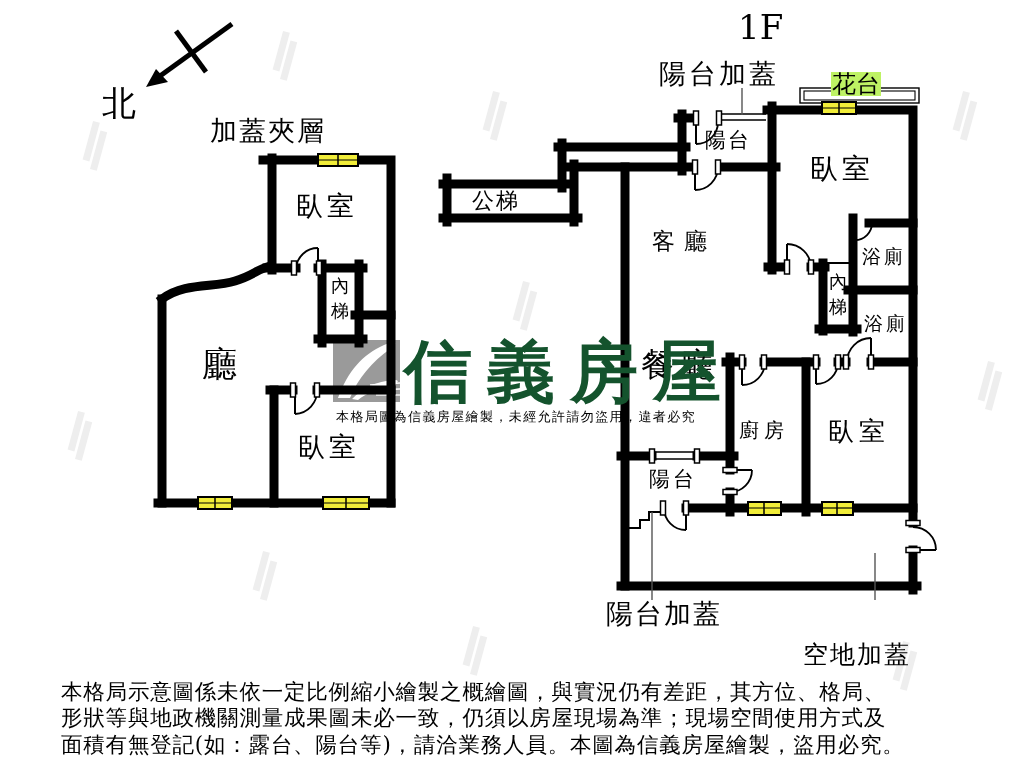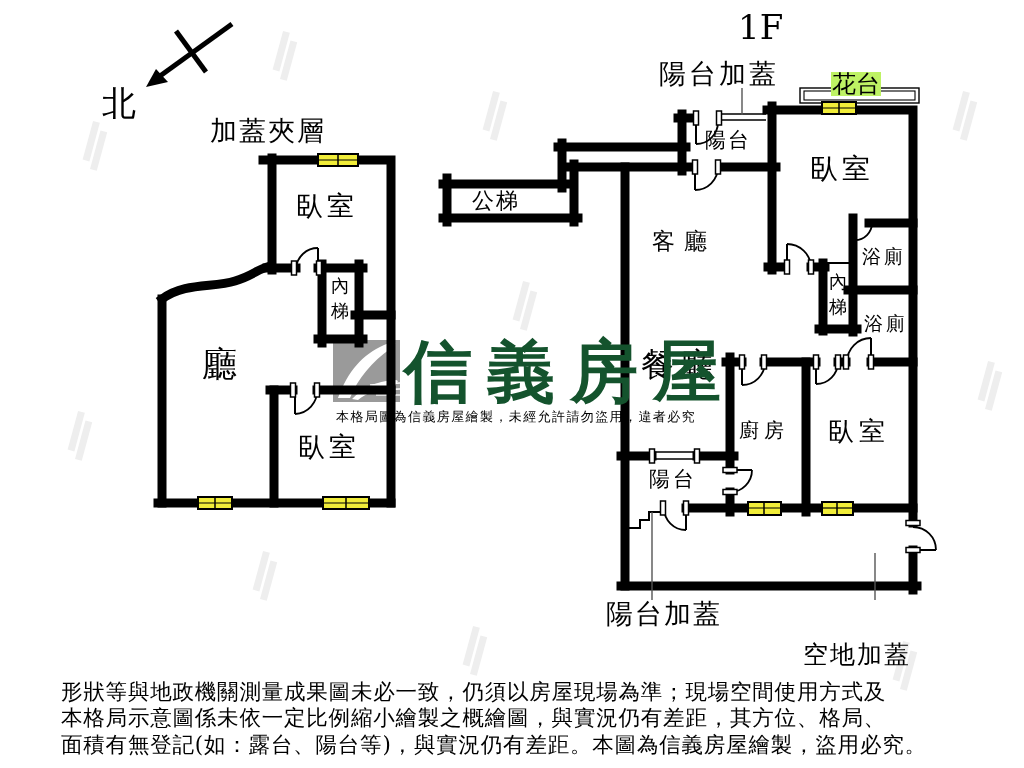--- a/index.html
+++ b/index.html
@@ -281,18 +281,18 @@
   <div class="label kitchen">廚房</div>
   <div class="label bed-br">臥室</div>
   <div class="label balcony-bottom">陽台</div>
   <div class="label balcony-cover-bottom">陽台加蓋</div>
   <div class="label open-land">空地加蓋</div>
 
   <div class="label wm-brand">信義房屋</div>
   <div class="label wm-notice">本格局圖為信義房屋繪製，未經允許請勿盜用，違者必究</div>
 
   <div class="disclaimer">
+    <div>本格局示意圖係未依一定比例縮小繪製之概繪圖，與實況仍有差距，其方位、格局、</div>
     <div>形狀等與地政機關測量成果圖未必一致，仍須以房屋現場為準；現場空間使用方式及</div>
-    <div>本格局示意圖係未依一定比例縮小繪製之概繪圖，與實況仍有差距，其方位、格局、</div>
-    <div>面積有無登記(如：露台、陽台等)，與實況仍有差距。本圖為信義房屋繪製，盜用必究。</div>
+    <div>面積有無登記(如：露台、陽台等)，請洽業務人員。本圖為信義房屋繪製，盜用必究。</div>
   </div>
 
 </div>
 
 </body></html>

